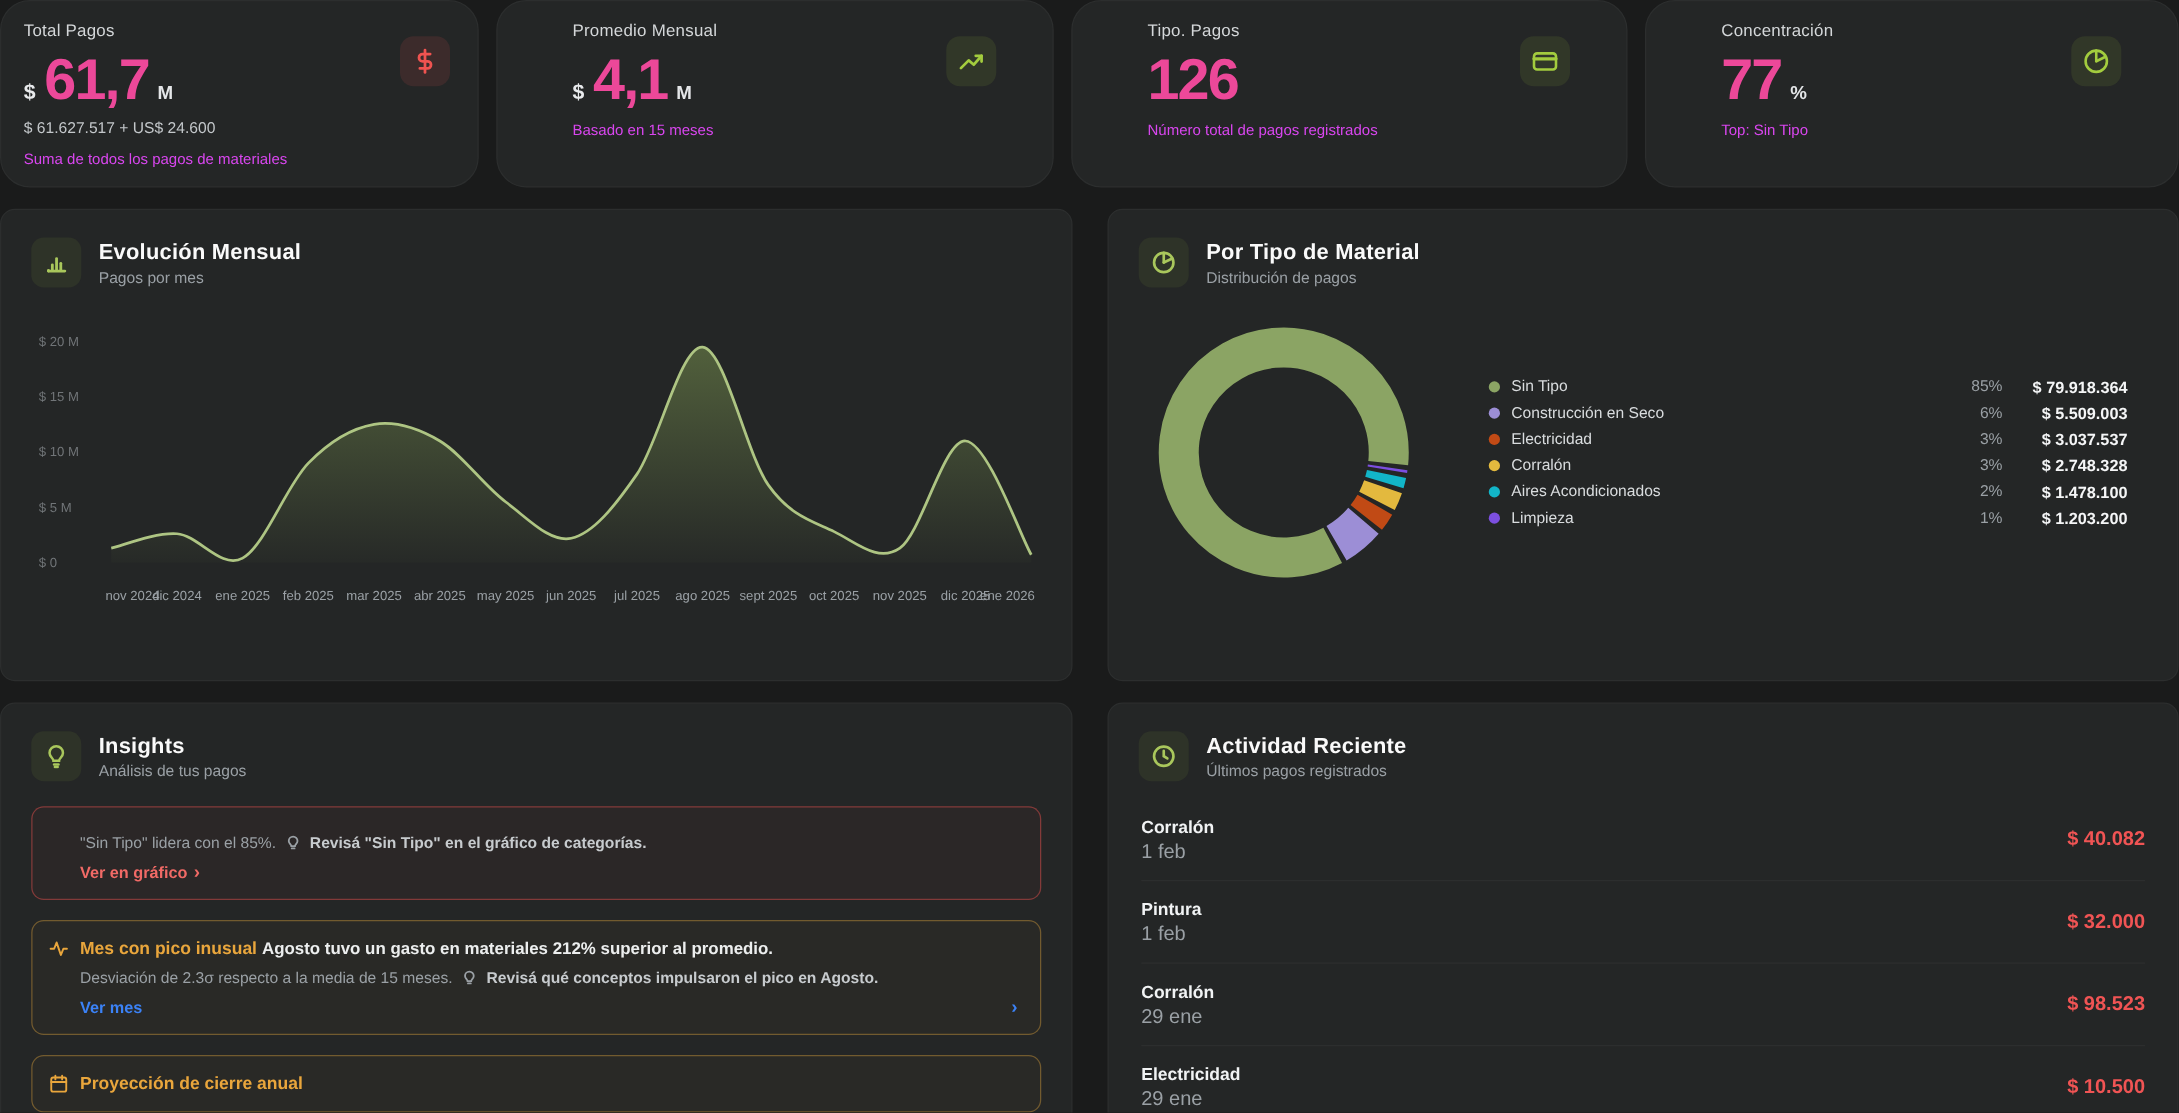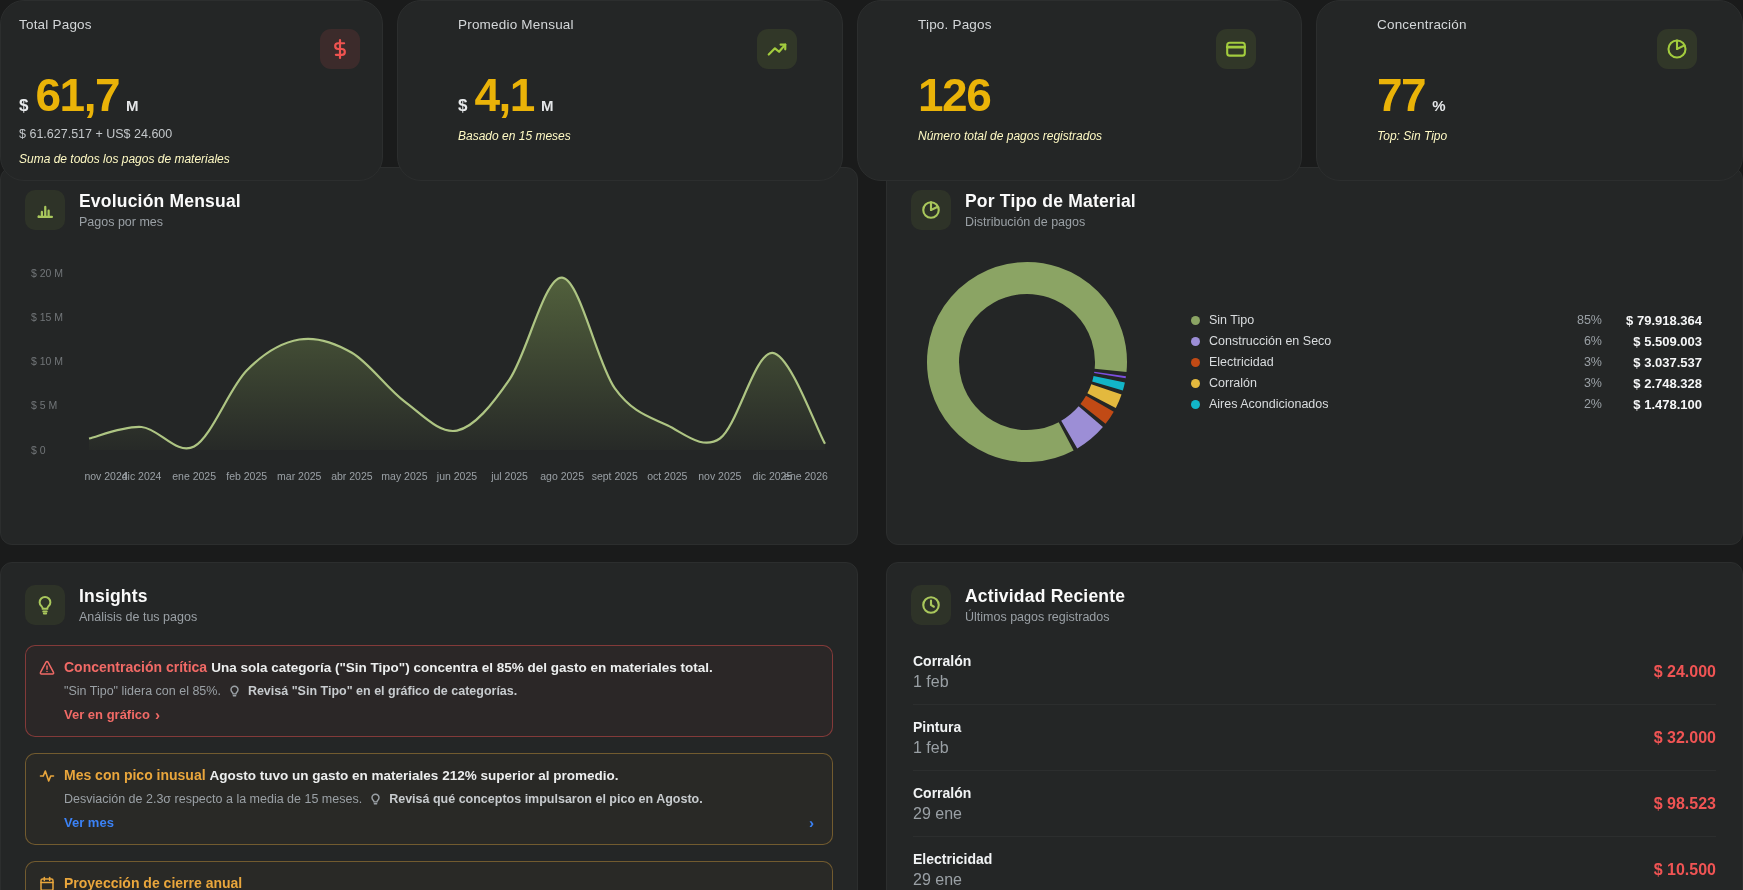--- a/index.html
+++ b/index.html
@@ -14,25 +14,25 @@
   
   .stats-row { display:grid; grid-template-columns:383px 446px 445px 1fr; gap:14px; height:150px; }
   .card {
     background:#242626; border:1px solid #2c2e2e; border-radius:24px;
     position:relative; padding:14px 16px 14px 60px;
   }
   .card:first-child { padding-left:18px; }
   .card-label { font-size:13.5px; color:#d4d7d9; margin-top:2px; letter-spacing:.2px; }
   .card-value-row { margin-top:8px; display:flex; align-items:baseline; gap:7px; }
   .card-prefix { font-size:17px; font-weight:700; color:#e8eaec; }
-  .card-value { font-size:46px; font-weight:800; color:#eab308; line-height:1; letter-spacing:-1.5px;margin-top:32px; }
+  .card-value { font-size:46px; font-weight:800; color:#ec4899; line-height:1; letter-spacing:-1.5px; }
   .card-suffix { font-size:15px; font-weight:700; color:#e4e6e8; }
   .card-sub { font-size:12.5px; color:#c3c7ca; margin-top:9px; }
   .card-sub:empty { display:none; }
-  .card-desc { font-size:12px; color:#fef9c3; margin-top:11px;font-style:italic; }
+  .card-desc { font-size:12px; color:#d946ef; margin-top:11px; }
   .card-icon {
     position:absolute; top:28px; right:45px; width:40px; height:40px;
     border-radius:11px; display:flex; align-items:center; justify-content:center;
   }
   .card:first-child .card-icon { right:22px; }
 
   
   .mid-row, .bottom-row { display:grid; grid-template-columns:858px 1fr; gap:28px; }
   .mid-row { height:378px; }
   .panel { background:#242626; border:1px solid #2c2e2e; border-radius:12px; overflow:hidden; }
@@ -274,20 +274,27 @@
   </div>
 
   <div class="legend-row">
     <span class="legend-dot" style="background: rgb(18, 181, 200);"></span>
     <span class="legend-label">Aires Acondicionados</span>
     <span class="legend-fill"></span>
     <span class="legend-pct">2%</span>
     <span class="legend-amt">$ 1.478.100</span>
   </div>
 
+  <div class="legend-row">
+    <span class="legend-dot" style="background: rgb(124, 79, 224);"></span>
+    <span class="legend-label">Limpieza</span>
+    <span class="legend-fill"></span>
+    <span class="legend-pct">1%</span>
+    <span class="legend-amt">$ 1.203.200</span>
+  </div>
 </div>
       </div>
     </section>
   </div>
 
   <div class="bottom-row">
     <section class="panel">
       <div class="panel-head">
         <span class="panel-icon">
           <svg width="20" height="20" viewBox="0 0 16 16" fill="none" stroke="currentColor" stroke-width="1.6" stroke-linecap="round">
@@ -296,33 +303,20 @@
               <path d="M7.1 14.8h1.8"></path>
             </svg>
         </span>
         <div>
           <div class="panel-title">Insights</div>
           <div class="panel-sub">Análisis de tus pagos</div>
         </div>
       </div>
       <div class="insights-body">
   <div class="insight critical">
-    <div class="insight-head">
-      <span class="insight-sev-icon">
-                <svg width="16" height="16" viewBox="0 0 16 16" fill="none" stroke="currentColor" stroke-width="1.5" stroke-linecap="round" stroke-linejoin="round">
-                  <path d="M7 2.2 1.5 12.3a1.1 1.1 0 0 0 1 1.7h11a1.1 1.1 0 0 0 1-1.7L9 2.2a1.15 1.15 0 0 0-2 0z"></path>
-                  <path d="M8 6v3.2"></path>
-                  <path d="M8 11.6h.01"></path>
-                </svg>
-              </span>
-      <div style="display:flex;flex-wrap:inherit;align-items:baseline;flex:1;min-width:0;flex-wrap:wrap;">
-        <span class="insight-title">Concentración crítica</span>
-        <span class="insight-lead">Una sola categoría ("Sin Tipo") concentra el 85% del gasto en materiales total.</span>
-      </div>
-    </div>
     <div class="insight-detail-row">
       <span class="insight-detail">"Sin Tipo" lidera con el 85%.</span>
       <span class="bulb-icon">
         <svg width="13" height="13" viewBox="0 0 16 16" fill="none" stroke="currentColor" stroke-width="1.8" stroke-linecap="round">
                   <path d="M8 1.6a4.3 4.3 0 0 1 4.3 4.3c0 2.6-2.5 3.3-2.5 5H6.2c0-1.7-2.5-2.4-2.5-5A4.3 4.3 0 0 1 8 1.6z"></path>
                   <path d="M6.6 13.2h2.8"></path>
                 </svg>
       </span>
       <span class="insight-tip">Revisá "Sin Tipo" en el gráfico de categorías.</span>
     </div>
@@ -392,21 +386,21 @@
           <div class="panel-title">Actividad Reciente</div>
           <div class="panel-sub">Últimos pagos registrados</div>
         </div>
       </div>
       <div class="activity-body">
   <div class="activity-row">
     <div>
       <div class="act-name">Corralón</div>
       <div class="act-date">1 feb</div>
     </div>
-    <div class="act-amt">$ 24.000</div>
+    <div class="act-amt">$ 40.082</div>
   </div>
 
   <div class="activity-row">
     <div>
       <div class="act-name">Pintura</div>
       <div class="act-date">1 feb</div>
     </div>
     <div class="act-amt">$ 32.000</div>
   </div>
 

